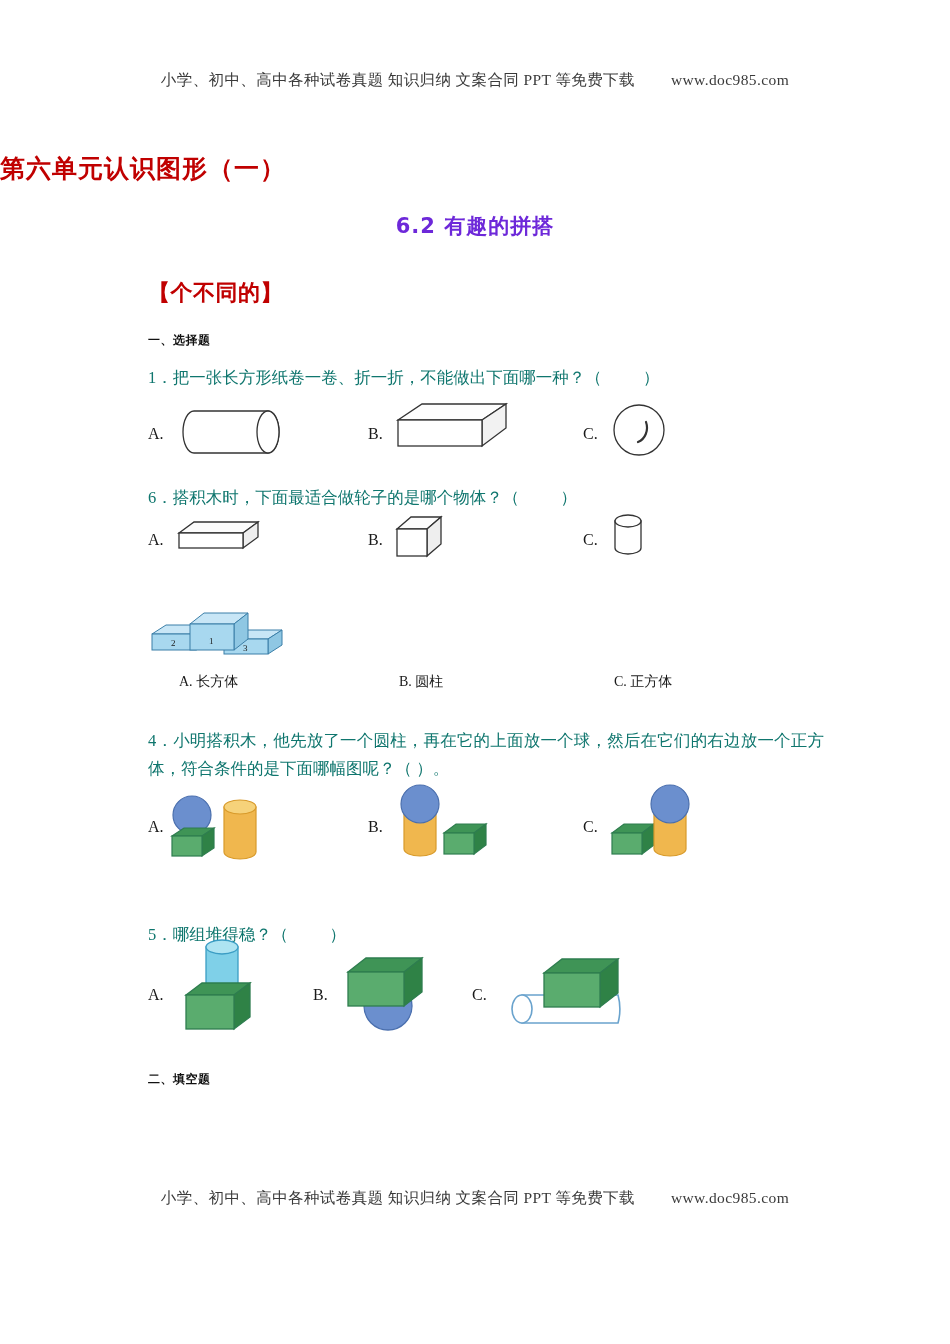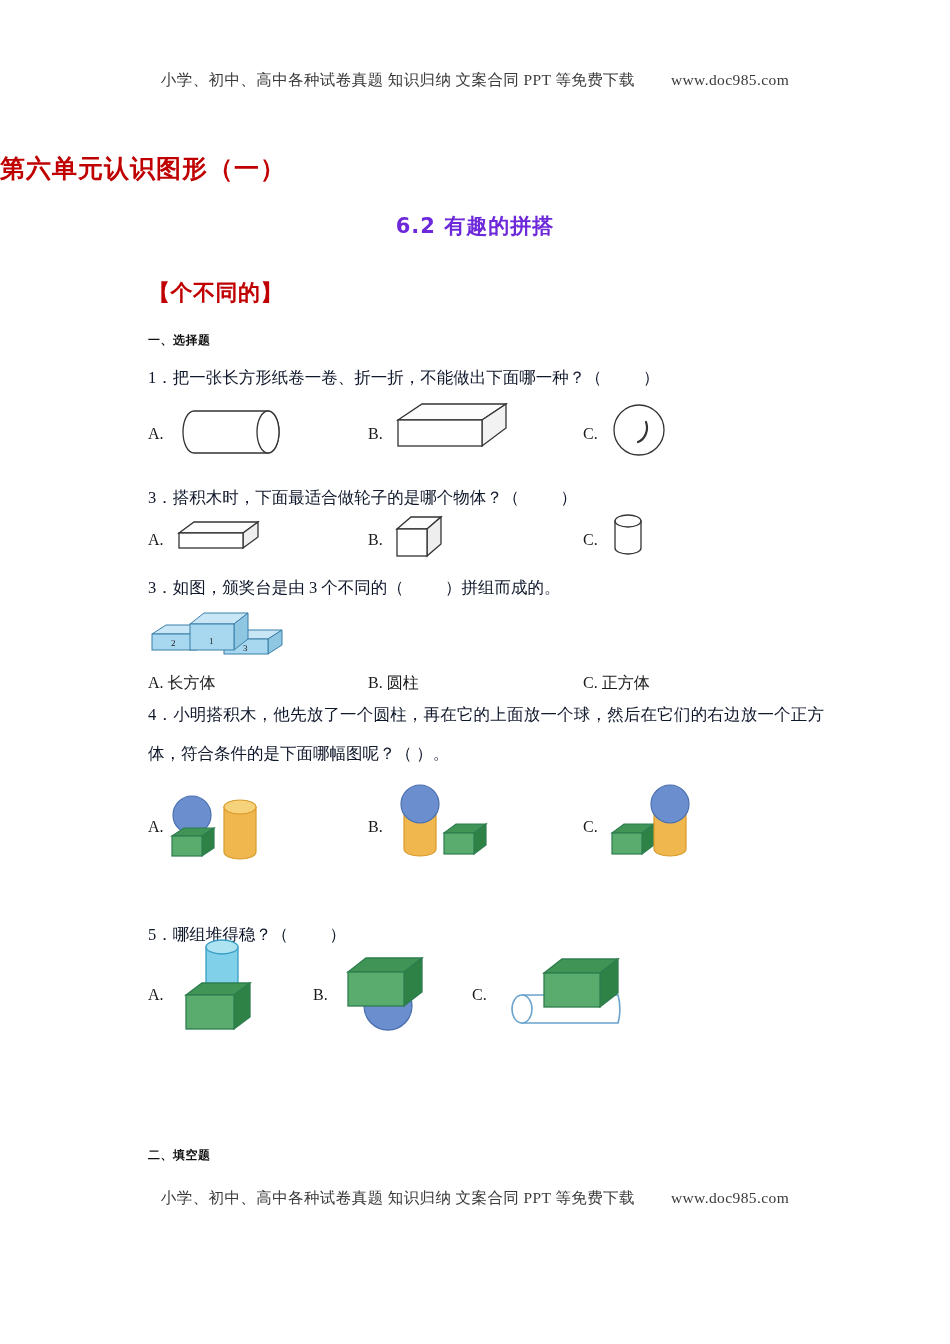--- a/index.html
+++ b/index.html
@@ -32,37 +32,38 @@
   .sec-red{
     position:absolute;left:148px;top:278px;
     font-size:22px;font-weight:bold;color:#c00000;
     font-family:"DejaVu Sans","Liberation Sans",sans-serif;letter-spacing:.5px;
   }
   .sec-black{
     position:absolute;left:148px;
     font-size:12px;font-weight:bold;color:#111;
     font-family:"DejaVu Sans","Liberation Sans",sans-serif;letter-spacing:.5px;
   }
-  #sec-fill{top:1147px;}
+  #sec-fill{top:1071px;}
   #sec-choice{top:332px;}
 
   .q{
     position:absolute;left:148px;
-    font-size:16.5px;color:#0f172a;line-height:34px;white-space:pre;
+    font-size:16.5px;color:#0f766e;line-height:34px;white-space:pre;
     font-family:"Liberation Serif","DejaVu Serif",serif;
   }
   .q.wrap{white-space:normal;width:676px;text-align:justify;}
 
   .opt-label{
     position:absolute;font-size:16px;color:#1a1a1a;
     font-family:"Liberation Serif","DejaVu Serif",serif;
   }
   .opt-text{
-    position:absolute;font-size:16px;color:#1a1a1a;white-space:pre;
-    font-family:"Liberation Serif","DejaVu Serif",serif;
+    position:absolute;font-size:14px;color:#1a1a1a;white-space:pre;
+    font-family:"Liberation Serif","DejaVu Serif",serif;
+    margin-left:31px;
   }
   .shape{position:absolute;}
   svg{display:block;overflow:visible;}
 </style>
 </head>
 <body>
 
 <div class="page">
 
   <div class="wm wm-top"><span>小学、初中、高中各种试卷真题 知识归纳 文案合同 PPT 等免费下载</span><span style="display:inline-block;width:36px"></span><span class="url">www.doc985.com</span></div>
@@ -93,21 +94,21 @@
   </div>
 
   <div class="opt-label" style="left:583px;top:425px">C.</div>
   <div class="shape" style="left:608px;top:400px">
     <svg width="62" height="60" viewBox="0 0 62 60">
       <circle cx="31" cy="30" r="25" fill="#ffffff" stroke="#333" stroke-width="1.3"></circle>
       <path d="M38,22 a13,15 0 0 1 -8,20" fill="none" stroke="#333" stroke-width="2.2" stroke-linecap="round"></path>
     </svg>
   </div>
 
-  <div class="q" style="top:481px">3．搭积木时，下面最适合做轮子的是哪个物体？（          ）</div>
+  <div class="q" style="top:481px">6．搭积木时，下面最适合做轮子的是哪个物体？（          ）</div>
 
   <div class="opt-label" style="left:148px;top:531px">A.</div>
   <div class="shape" style="left:174px;top:515px">
     <svg width="92" height="45" viewBox="0 0 92 45">
       <polygon points="5,18 20,7 84,7 69,18" fill="#fcfcfc" stroke="#333" stroke-width="1.3"></polygon>
       <polygon points="84,7 84,22 69,33 69,18" fill="#eee" stroke="#333" stroke-width="1.3"></polygon>
       <rect x="5" y="18" width="64" height="15" fill="#ffffff" stroke="#333" stroke-width="1.3"></rect>
     </svg>
   </div>
 
@@ -121,21 +122,20 @@
   </div>
 
   <div class="opt-label" style="left:583px;top:531px">C.</div>
   <div class="shape" style="left:608px;top:510px">
     <svg width="42" height="52" viewBox="0 0 42 52">
       <path d="M7,11 V38 A13,6 0 0 0 33,38 V11 Z" fill="#ffffff" stroke="#333" stroke-width="1.3"></path>
       <ellipse cx="20" cy="11" rx="13" ry="6" fill="#ffffff" stroke="#333" stroke-width="1.3"></ellipse>
     </svg>
   </div>
 
-  <div class="q" style="top:571px">3．如图，颁奖台是由 3 个不同的（          ）拼组而成的。</div>
 
   <div class="shape" style="left:148px;top:608px">
     <svg width="138" height="52" viewBox="0 0 138 52">
 
       <polygon points="4,26 18,17 62,17 48,26" fill="#c8e6f6" stroke="#3b7fa8" stroke-width="1"></polygon>
       <polygon points="62,17 62,33 48,42 48,26" fill="#8fc7e3" stroke="#3b7fa8" stroke-width="1"></polygon>
       <rect x="4" y="26" width="44" height="16" fill="#a8d8ef" stroke="#3b7fa8" stroke-width="1"></rect>
       <text x="23" y="38" font-family="Liberation Serif, serif" font-size="9" fill="#1a1a1a">2</text>
 
       <polygon points="76,31 90,22 134,22 120,31" fill="#c8e6f6" stroke="#3b7fa8" stroke-width="1"></polygon>
@@ -147,21 +147,21 @@
       <polygon points="100,5 100,31 86,42 86,16" fill="#8fc7e3" stroke="#3b7fa8" stroke-width="1"></polygon>
       <rect x="42" y="16" width="44" height="26" fill="#a8d8ef" stroke="#3b7fa8" stroke-width="1"></rect>
       <text x="61" y="36" font-family="Liberation Serif, serif" font-size="9" fill="#1a1a1a">1</text>
     </svg>
   </div>
 
   <div class="opt-text" style="left:148px;top:673px"><span>A.</span> <span>长方体</span></div>
   <div class="opt-text" style="left:368px;top:673px"><span>B.</span> <span>圆柱</span></div>
   <div class="opt-text" style="left:583px;top:673px"><span>C.</span> <span>正方体</span></div>
 
-  <div class="q wrap" style="top:695px;line-height:39px">4．小明搭积木，他先放了一个圆柱，再在它的上面放一个球，然后在它们的右边放一个正方体，符合条件的是下面哪幅图呢？（          ）。</div>
+  <div class="q wrap" style="top:727px;line-height:28px">4．小明搭积木，他先放了一个圆柱，再在它的上面放一个球，然后在它们的右边放一个正方体，符合条件的是下面哪幅图呢？（          ）。</div>
 
   <div class="opt-label" style="left:148px;top:818px">A.</div>
   <div class="shape" style="left:164px;top:792px">
     <svg width="106" height="72" viewBox="0 0 106 72">
 
       <path d="M60,15 V60 A16,7 0 0 0 92,60 V15 Z" fill="#f0b74e" stroke="#d89a2a" stroke-width="1.2"></path>
       <ellipse cx="76" cy="15" rx="16" ry="7" fill="#f6d27a" stroke="#d89a2a" stroke-width="1.2"></ellipse>
 
       <circle cx="28" cy="23" r="19" fill="#6b8fce" stroke="#4a6fae" stroke-width="1.2"></circle>
 

